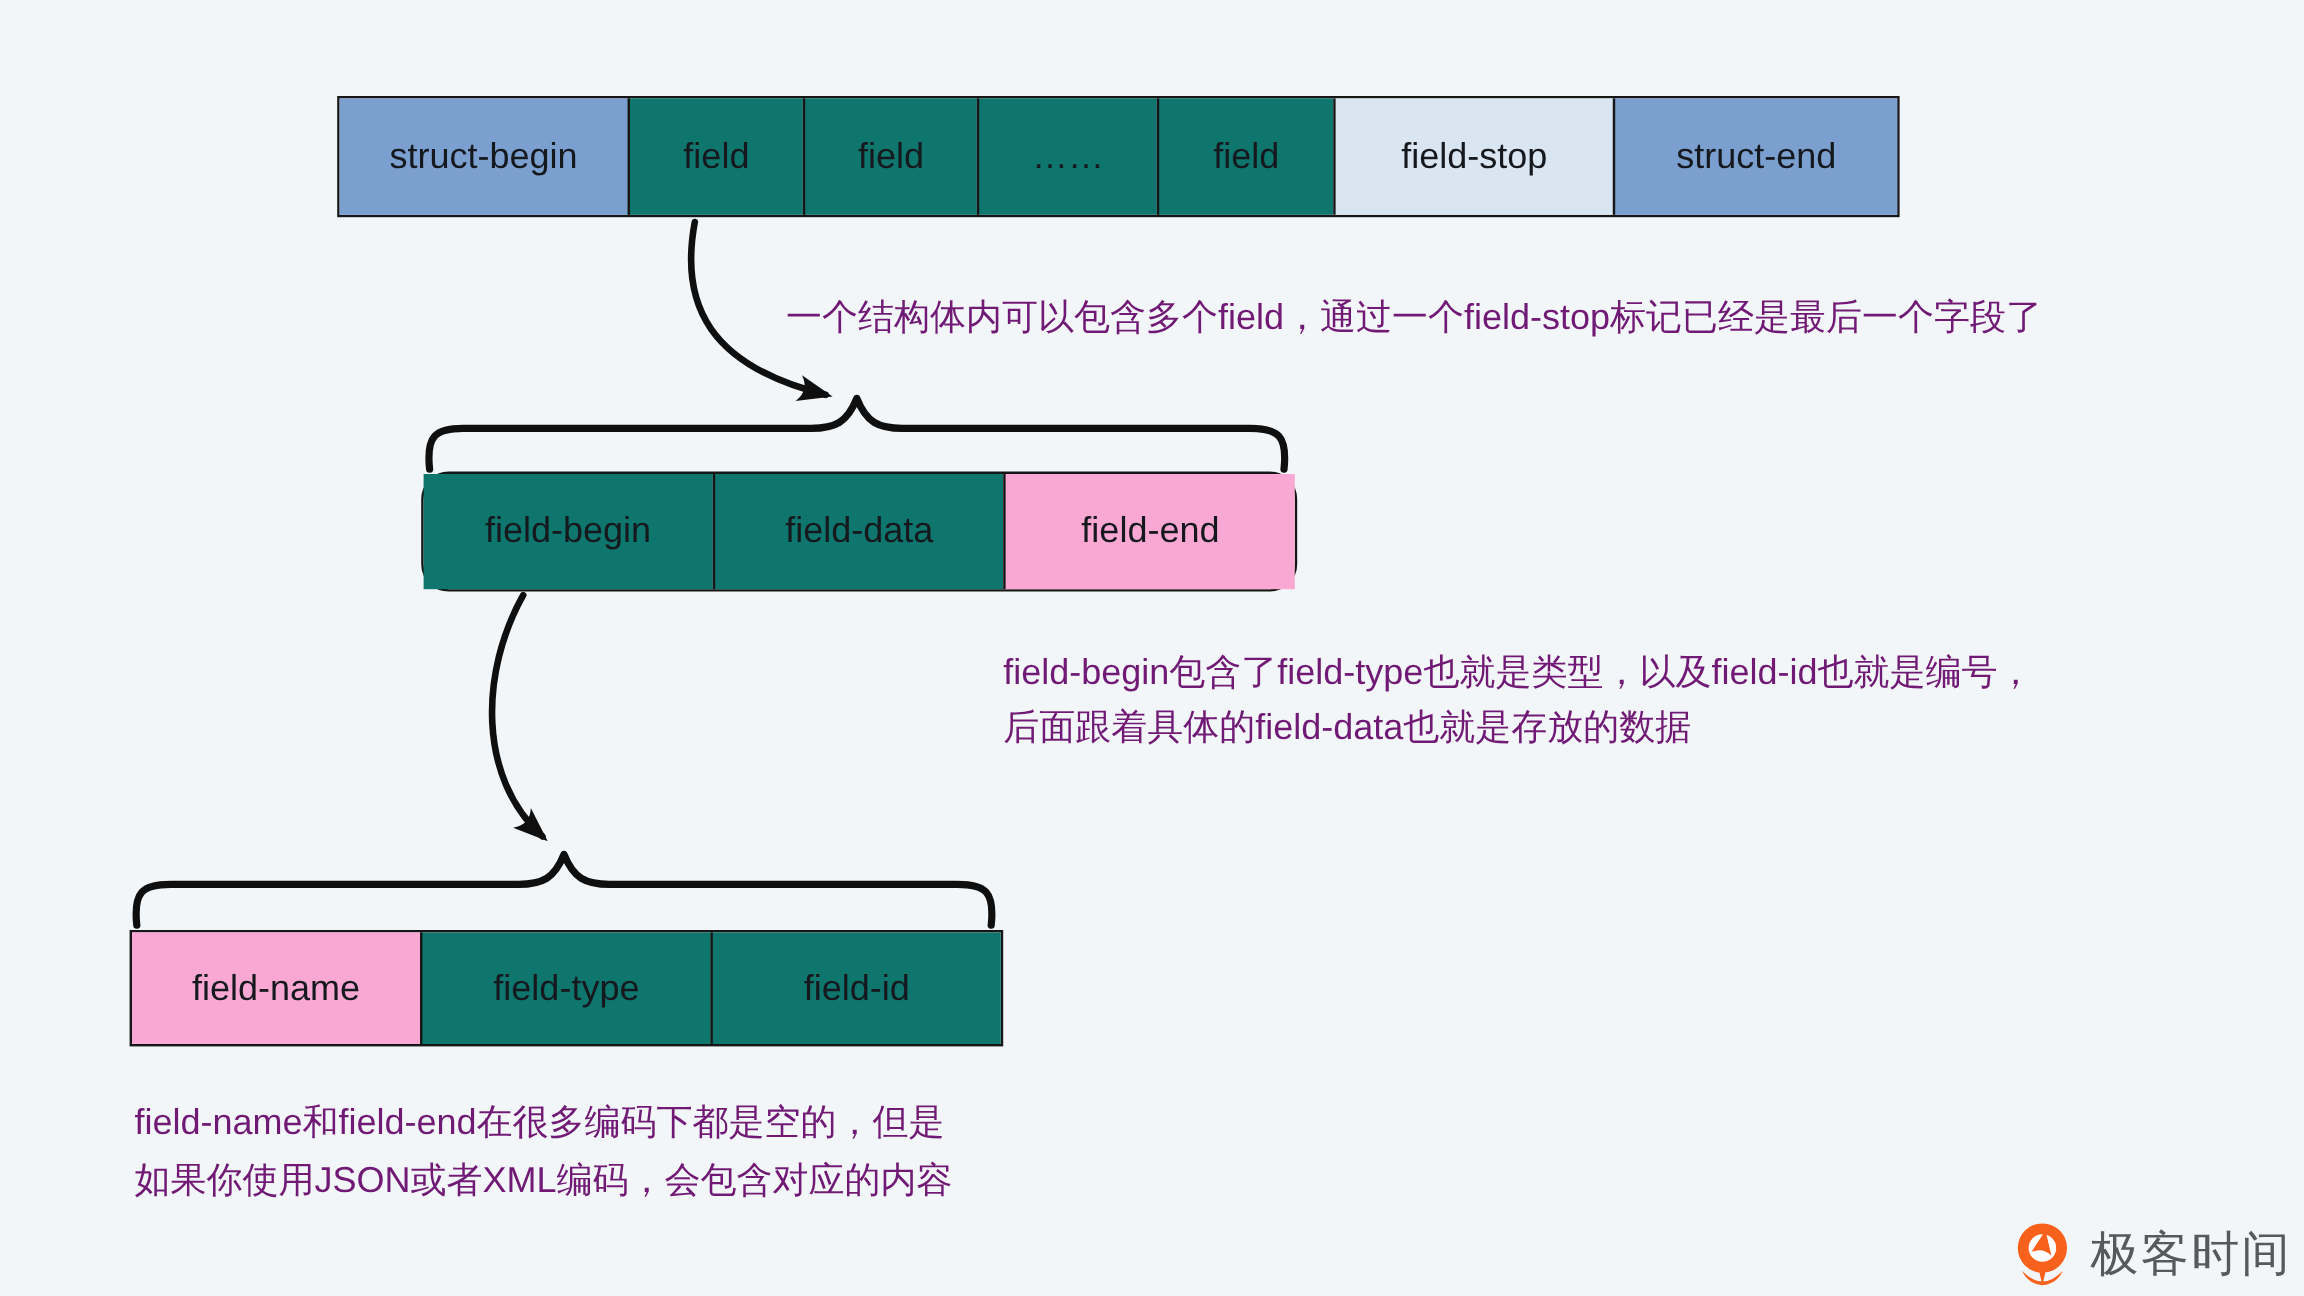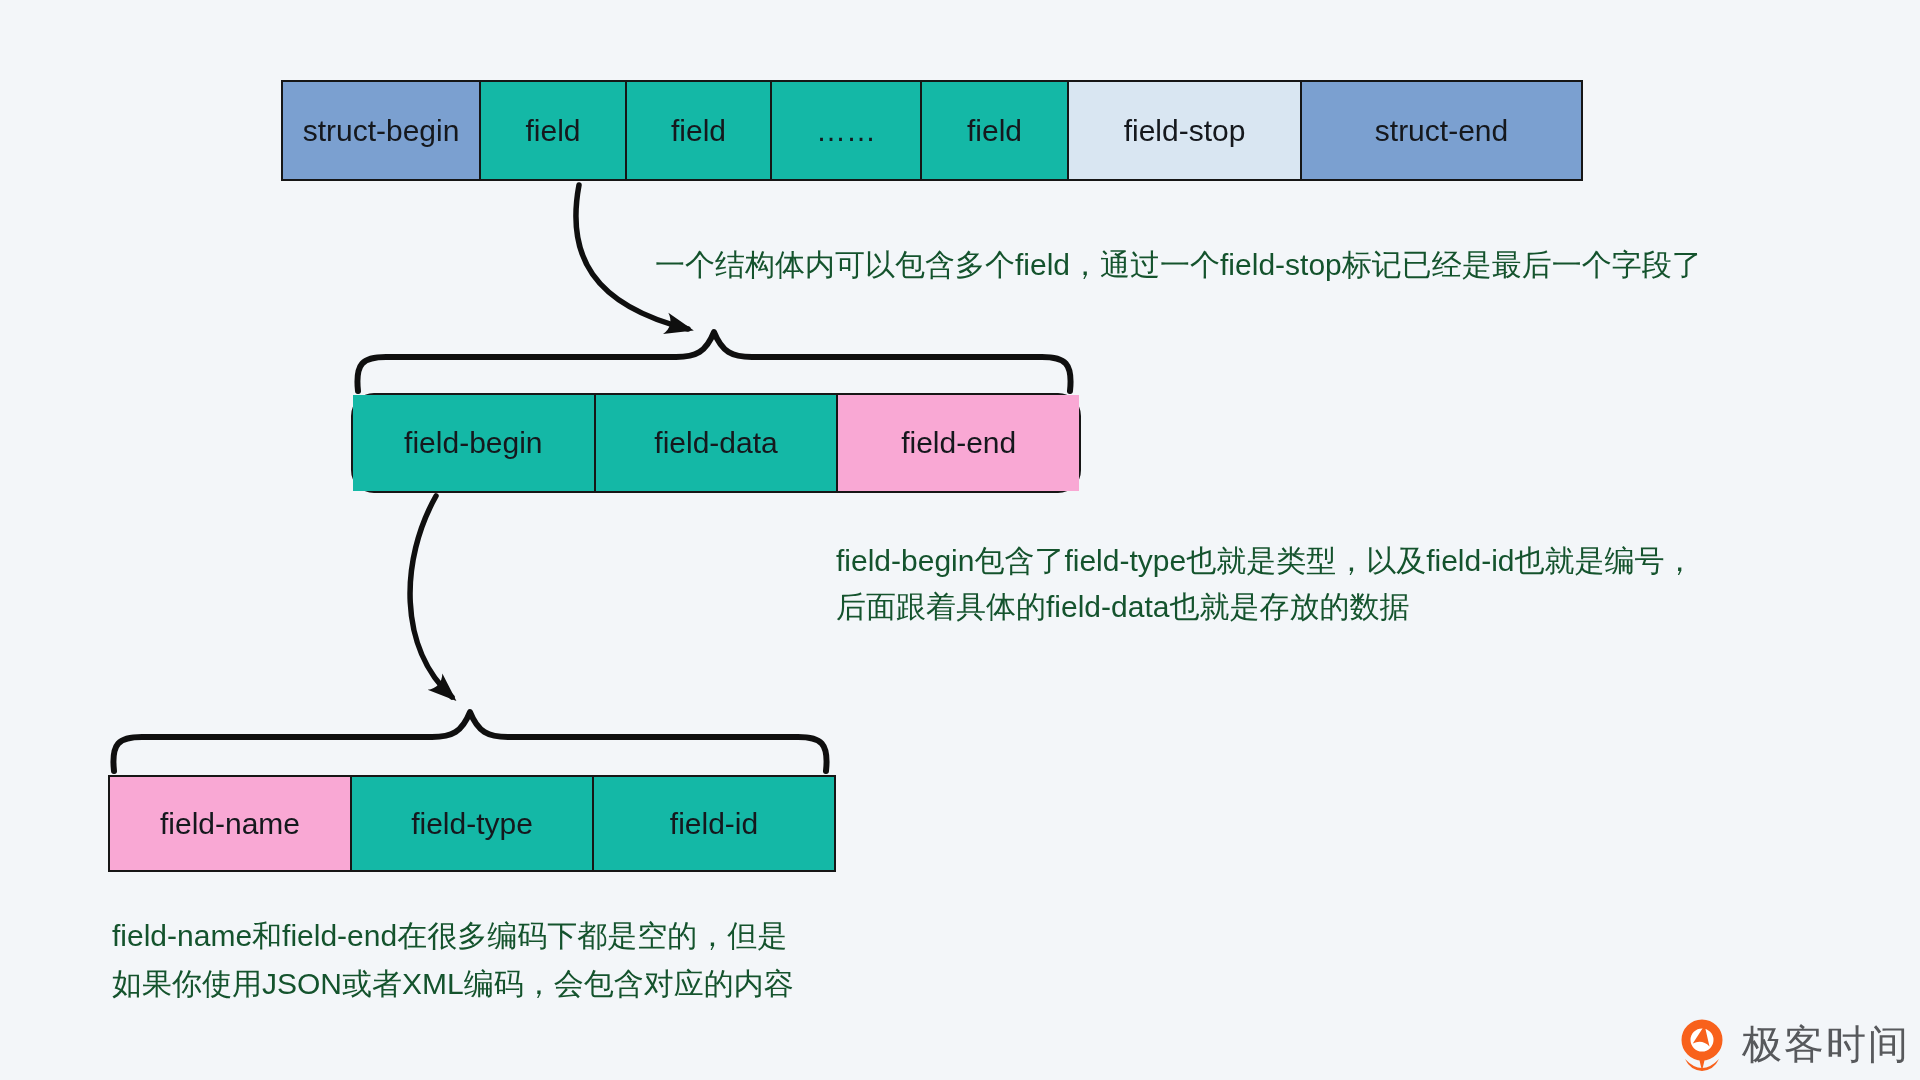--- a/index.html
+++ b/index.html
@@ -18,47 +18,47 @@
     box-sizing:border-box;
   }
   .cell{
     display:flex;align-items:center;justify-content:center;
     font-size:30px;color:#15181d;
     height:100%;box-sizing:border-box;
     white-space:nowrap;
   }
   .cell + .cell{border-left:2.5px solid #161616;}
   .v-dark {background:#7ba0d0;}
-  .v-light{background:#14b8a6;}
+  .v-light{background:#0f766e;}
   .v-pale {background:#d9e6f2;}
   .v-white{background:#f9a8d4;}
 
   .annotation{
     position:absolute;
-    font-size:30px;color:#14532d;
+    font-size:30px;color:#701a75;
     line-height:46px;white-space:nowrap;
   }
 
   .overlay{position:absolute;left:0;top:0;pointer-events:none;}
 
   .logo{
     position:absolute;left:1674px;top:1014px;
     display:flex;align-items:center;gap:12px;justify-content:flex-end;
   }
   .logo-text{
     font-size:40px;color:#57595c;letter-spacing:2px;
   }
 </style>
 </head>
 <body>
 
 <div class="canvas">
 
   <div class="row" style="left:281px;top:80px;width:1302px;height:101px;">
-    <div class="cell v-dark" style="width:196px;">struct-begin</div>
+    <div class="cell v-dark" style="width:240px;">struct-begin</div>
     <div class="cell v-light" style="width:146px;">field</div>
     <div class="cell v-light" style="width:145px;">field</div>
     <div class="cell v-light" style="width:150px;">……</div>
     <div class="cell v-light" style="width:147px;">field</div>
     <div class="cell v-pale" style="width:233px;">field-stop</div>
     <div class="cell v-dark" style="flex:1;">struct-end</div>
   </div>
 
   <div class="annotation" style="left:655px;top:242px;">一个结构体内可以包含多个field，通过一个field-stop标记已经是最后一个字段了</div>
 

